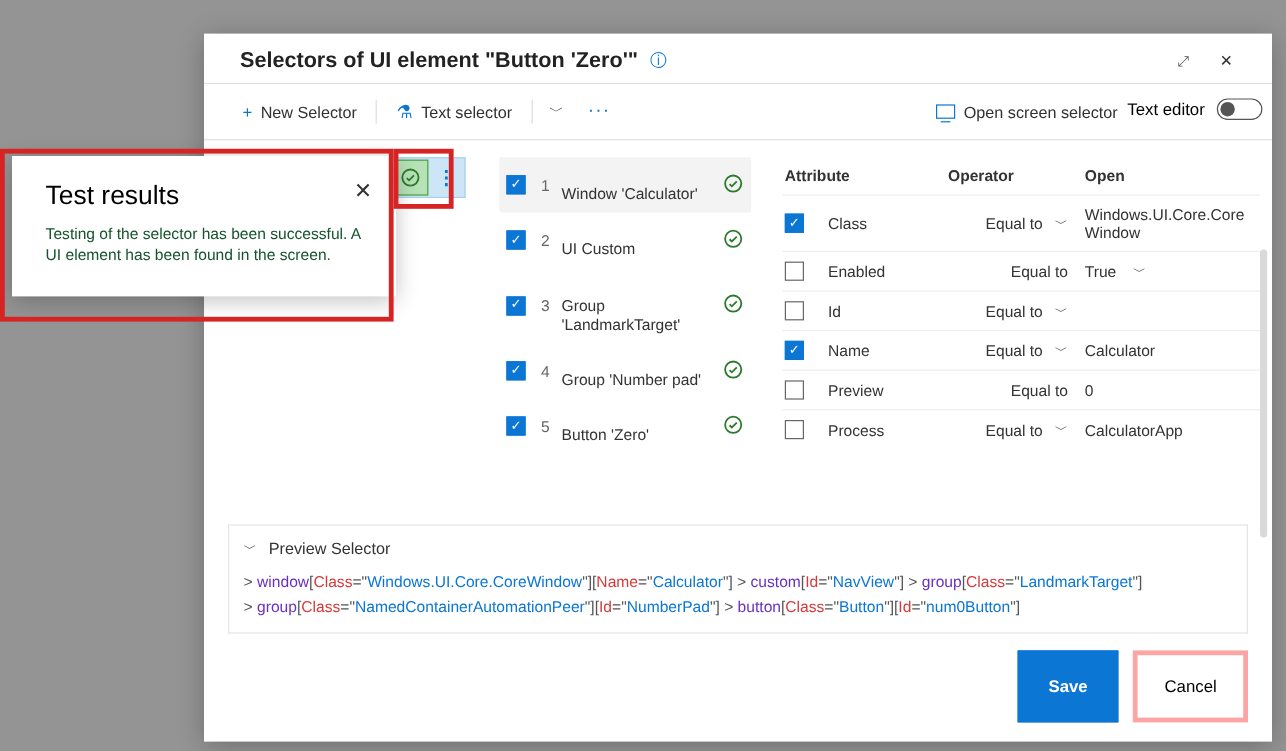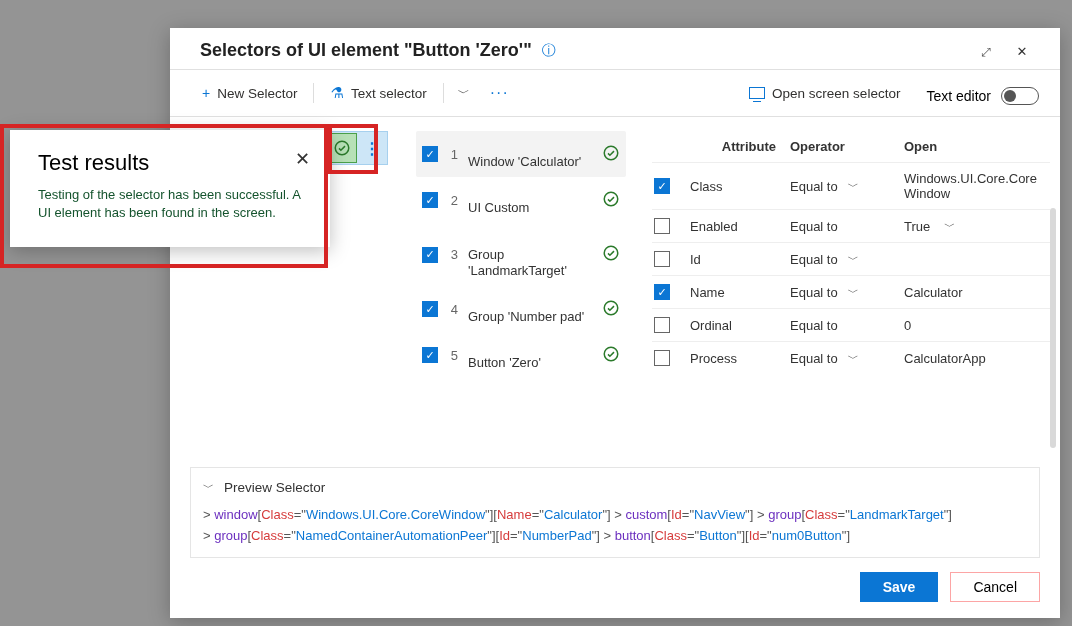--- a/index.html
+++ b/index.html
@@ -20,31 +20,31 @@
     padding: 12px 20px 8px 30px;
     border-bottom: 1px solid #e0e0e0;
   }
   .titlebar h1 { font-size: 18px; font-weight: 600; margin: 0; color: #222; }
   .titlebar .info-icon { margin-left: 10px; color: #0b76d4; font-size: 14px; }
   .titlebar-spacer { flex: 1; }
   .titlebar .winbtn { width: 36px; text-align: center; color: #444; cursor: pointer; }
 
   .toolbar {
     display: flex; align-items: center;
-    padding: 10px 21px 10px 24px;
+    padding: 10px 8px 10px 24px;
     border-bottom: 1px solid #e0e0e0;
     gap: 6px;
   }
   .tb-btn { display: flex; align-items: center; gap: 7px; padding: 4px 8px; color: #323130; font-size: 13.5px; cursor: pointer; }
   .tb-btn .i { color: #0b76d4; font-size: 14px; }
   .tb-sep { width:1px; height:20px; background:#ddd; margin:0 2px; }
   .tb-chev { color:#555; padding:4px 6px; cursor:pointer; font-size:12px; }
   .tb-more { color:#0b76d4; padding:4px 8px; cursor:pointer; letter-spacing:1px; font-size:16px; }
   .tb-spacer { flex:1; }
-  .tb-right { display:flex; align-items:flex-end; gap:18px; }
+  .tb-right { display:flex; align-items:flex-start; }
   .toggle-wrap { display:flex; align-items:center; gap:10px; font-size:14px; }
   .toggle {
     width: 38px; height: 18px; border: 1px solid #555; border-radius: 10px;
     position: relative; cursor:pointer;
   }
   .toggle::after {
     content:""; position:absolute; left:2px; top:2px;
     width:12px; height:12px; border-radius:50%; background:#555;
   }
 
@@ -90,44 +90,44 @@
   }
   .attr-head, .attr-row {
     display:grid;
     grid-template-columns: 22px 86px 100px 1fr;
     gap: 14px;
     align-items:center;
     padding:8px 2px;
     font-size:13px;
   }
   .attr-head { font-weight:600; color:#333; }
-  .attr-head .hcol:first-child { grid-column: 1 / span 2; text-align: right; }
+  .attr-head .hcol:first-child { grid-column: 1 / span 2; }
   .attr-row { border-top:1px solid #eee; color:#333; }
-  .attr-row .op { display:flex; align-items:center; gap:10px; }
+  .attr-row .op { display:flex; align-items:center; gap:10px;justify-content:flex-end; }
   .chev-sm { color:#555; font-size:11px; cursor:pointer; }
   .val { color:#333; word-break:break-word; display:flex; align-items:center; gap:14px; }
   .rscroll { position:absolute; right:4px; top:180px; width:6px; height:240px; background:#d9d9d9; border-radius:3px; }
 
   .previewbar {
     border-top:1px solid #e5e5e5;
     margin: 0 20px; padding: 12px 12px 10px 12px;
     border:1px solid #e5e5e5;
   }
   .previewbar .pv-head { display:flex; align-items:center; gap:10px; font-size:13.5px; cursor:pointer; color:#333; margin-bottom:10px;}
   .pv-sel { font-size:13px; line-height:1.6; color:#333; word-break:break-word; }
   .tok-kw { color:#6b2fbf; }
   .tok-attr { color:#d63b3b; }
   .tok-str { color:#0b76d4; }
   .tok-op { color:#555; }
 
   .footer {
     display:flex; justify-content:flex-end; gap:12px;
     padding: 14px 20px 16px 20px;
   }
-  .btn { padding:6px 22px; font-size:14px; border:1px solid #fca5a5; background:#fff; cursor:pointer; }
+  .btn { padding:18px 22px; font-size:14px; border:4px solid #fca5a5; background:#fff; cursor:pointer; }
   .btn.primary { background:#0b76d4; border-color:#0b76d4; color:#fff; font-weight:600; }
 
   
   .popup {
     position:absolute; left:10px; top:130px;
     width:320px; background:#fff;
     box-shadow: 0 4px 18px rgba(0,0,0,0.25);
     padding: 20px 22px 26px 28px;
     z-index:10;
   }
@@ -277,21 +277,21 @@
             <span class="val"></span>
           </div>
           <div class="attr-row">
             <span class="chk on"></span>
             <span>Name</span>
             <span class="op">Equal to<span class="chev-sm">﹀</span></span>
             <span class="val">Calculator</span>
           </div>
           <div class="attr-row">
             <span class="chk "></span>
-            <span>Ordinal</span>
+            <span>Preview</span>
             <span class="op">Equal to</span>
             <span class="val">0</span>
           </div>
           <div class="attr-row">
             <span class="chk "></span>
             <span>Process</span>
             <span class="op">Equal to<span class="chev-sm">﹀</span></span>
             <span class="val">CalculatorApp</span>
           </div>
         </div>

